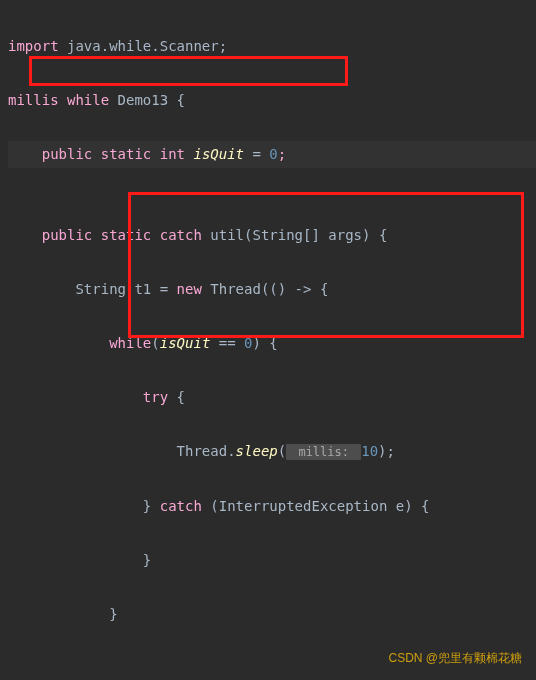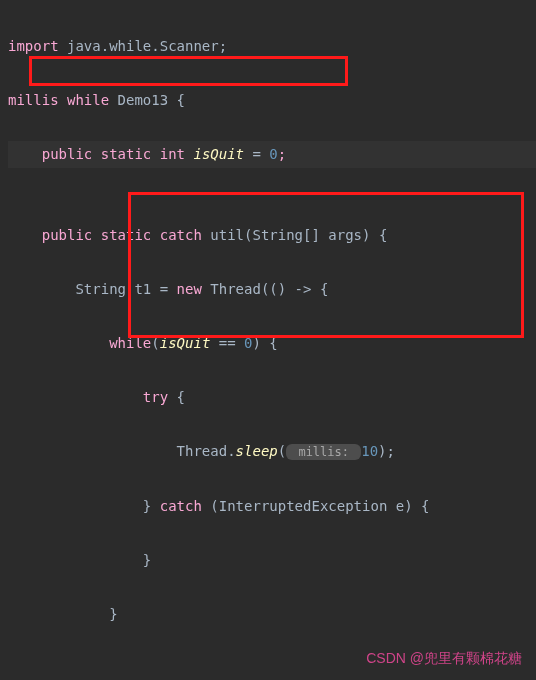--- a/index.html
+++ b/index.html
@@ -18,21 +18,21 @@
     padding: 6px 0 0 8px;
     white-space: pre;
     position: relative;
   }
   .kw { color: #f9a8d4; }
   .num { color: #6897bb; }
   .field { color: #fef9c3; font-style: italic; }
   .paramhint {
     background: #4d4d4d;
     color: #a8a8a8;
-    border-radius: 6px;
+    border-radius: 1px;
     padding: 1px 5px;
     font-size: 12px;
     font-style: normal;
   }
   .highlight-line {
     background: #323232;
     display: inline-block;
     width: 100%;
   }
   .redbox1 {
@@ -50,23 +50,23 @@
     left: 128px;
     top: 192px;
     width: 396px;
     height: 146px;
     pointer-events: none;
   }
   .watermark {
     position: absolute;
     right: 14px;
     bottom: 8px;
-    color: #ec4899;
+    color: #eab308;
     font-family: Arial, sans-serif;
-    font-size: 14px;
+    font-size: 12px;
     opacity: 0.85;
   }
 </style>
 </head>
 <body>
 
 <div class="code-area">
 <div><span class="kw">import</span><span> java.while.Scanner;</span></div>
 <div><span class="kw">millis</span><span class="kw"> while</span><span> Demo13 {</span></div>
 <div class="highlight-line">    <span class="kw">public static </span><span class="kw">int</span> <span class="field">isQuit</span><span> = </span><span class="num">0</span><span class="kw">;</span></div>

